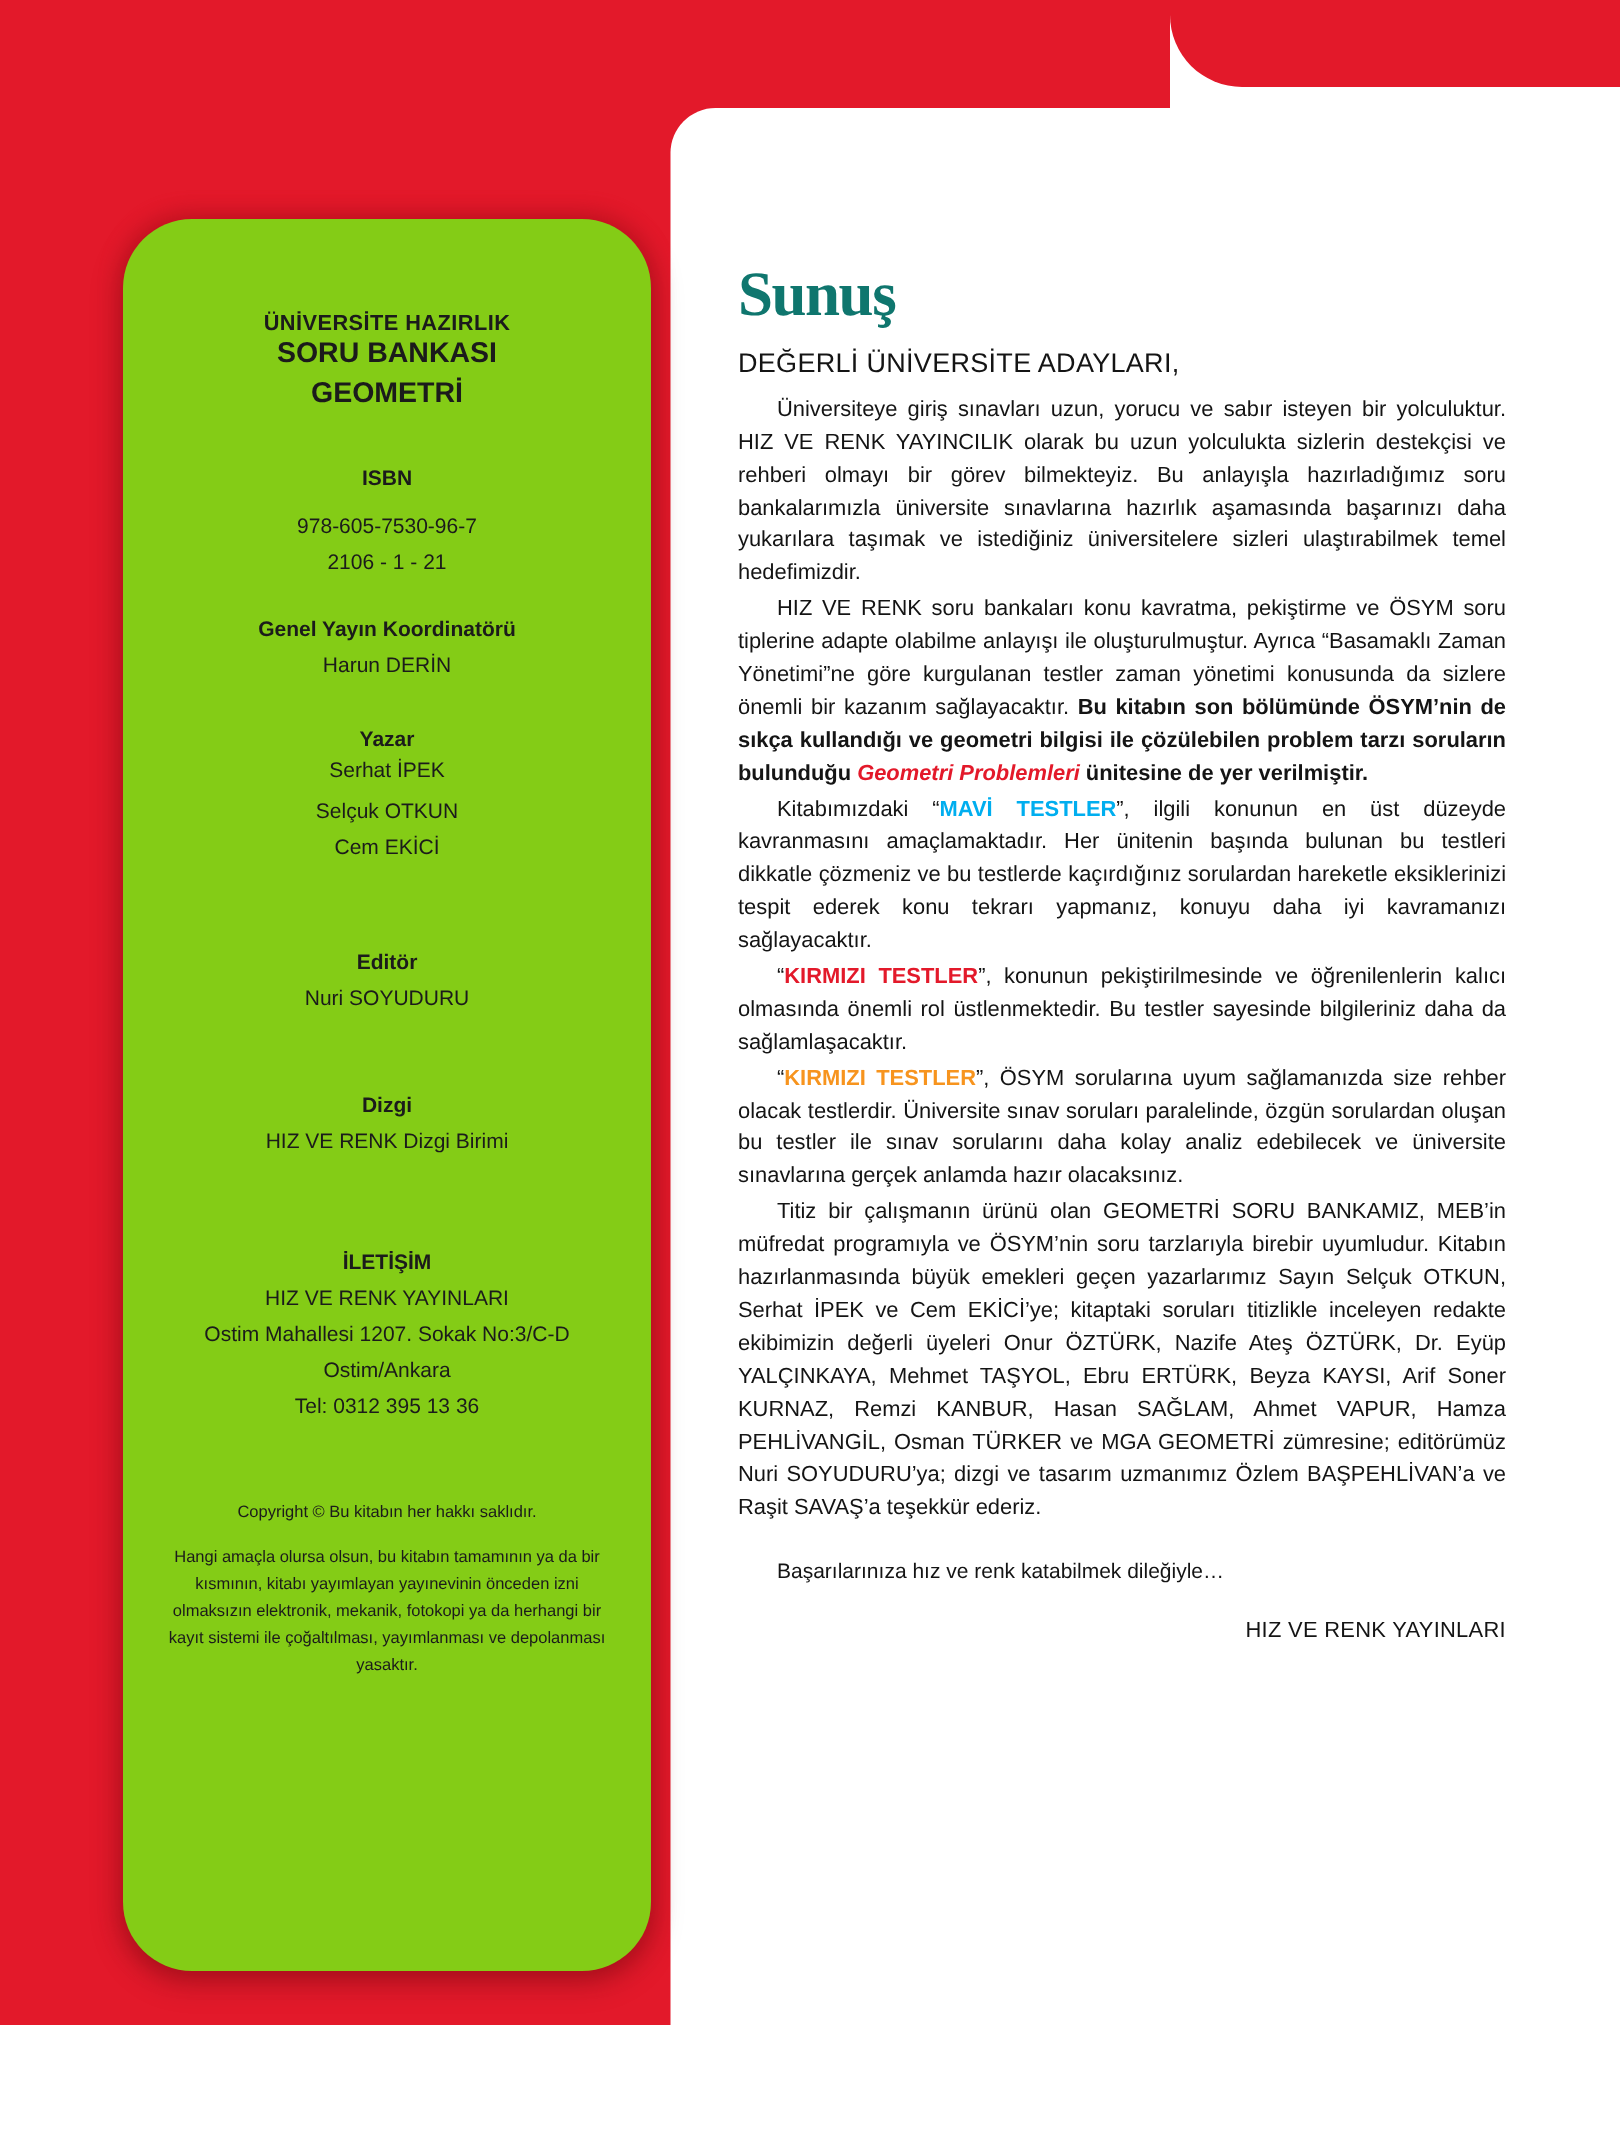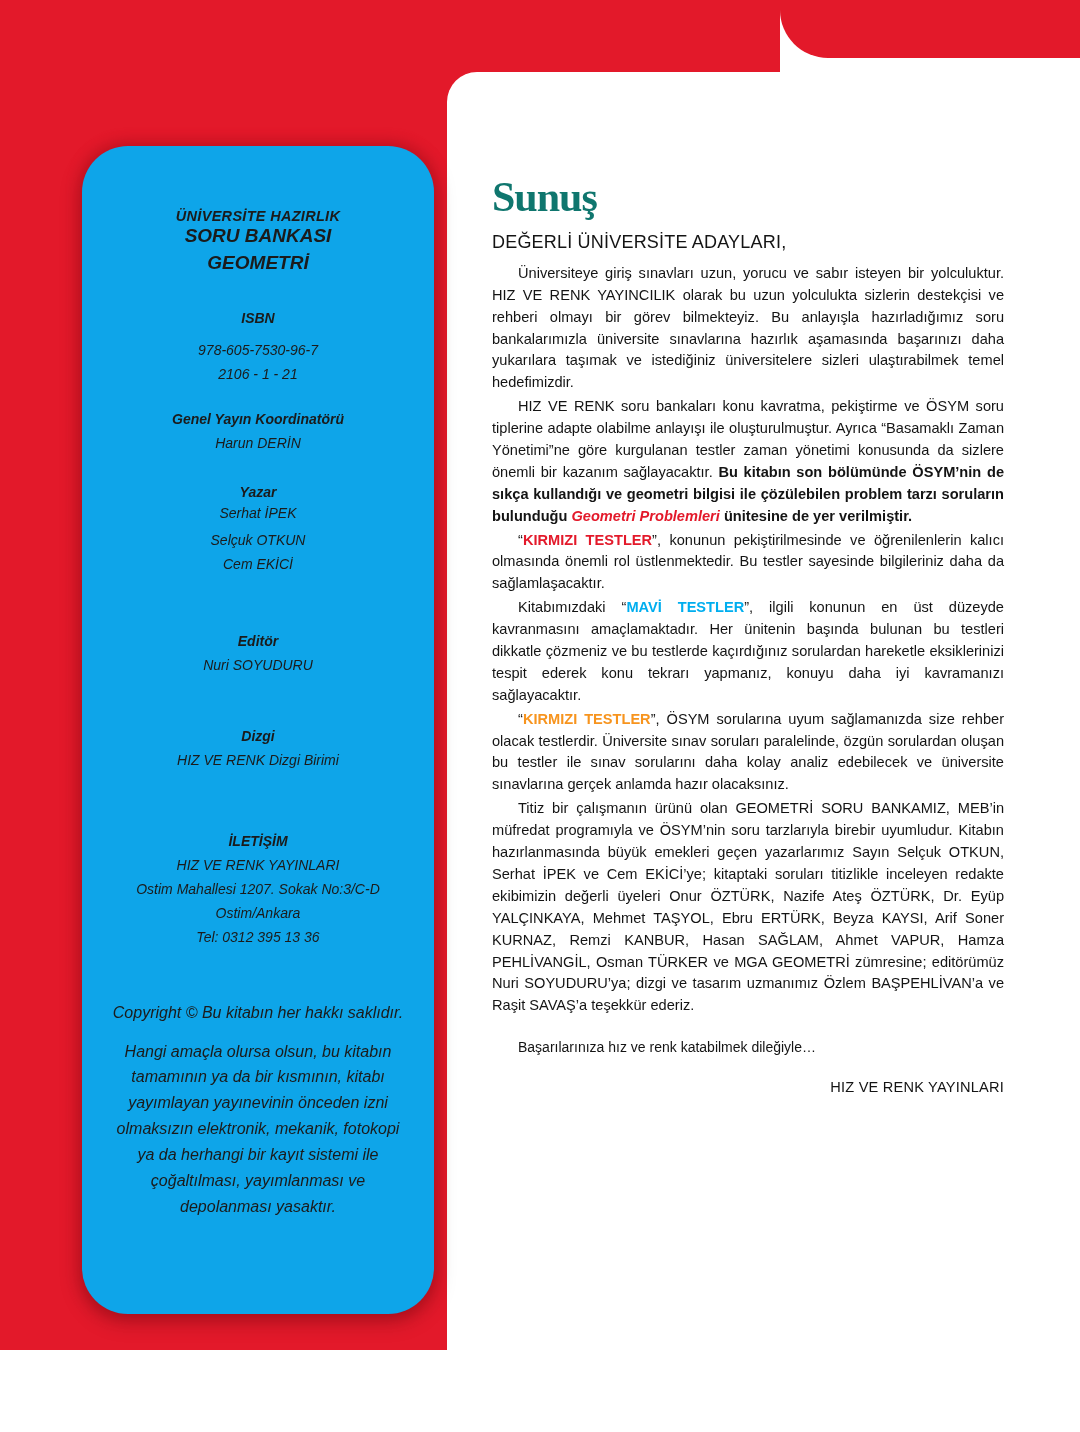--- a/index.html
+++ b/index.html
@@ -67,42 +67,41 @@
     background:#c9101f;
     border-radius:48px;
     filter:blur(6px);
     opacity:.55;
     z-index:3;
   }
   .imprint-card{
     position:absolute;
     left:82px;top:146px;
     width:352px;height:1168px;
-    background:#0ea5e9;
+    background:#84cc16;
     border-radius:46px;
     z-index:4;
     box-shadow:0 6px 22px rgba(0,0,0,.25);
-    font-style:italic;
   }
   .imprint-inner{
     position:absolute;
     left:0;top:0;width:352px;
     padding:62px 26px 0 26px;
     box-sizing:border-box;
     text-align:center;
     color:#1b1b1b;
   }
   .imprint-inner .t-small{font-size:14.5px;font-weight:bold;letter-spacing:.3px;}
   .imprint-inner .t-big{font-size:19px;font-weight:bold;line-height:1.28;margin-top:3px;}
   .lbl{font-size:14px;font-weight:bold;margin-top:26px;}
   .val{font-size:14px;margin-top:6px;line-height:1.5;text-align:center;}
   .val.tight{margin-top:3px;}
 
   .copy{
-    font-size:16px;
+    font-size:11px;
     line-height:1.62;
     margin-top:52px;
     color:#1b1b1b;
   }
   .copy .p2{margin-top:13px;display:block;}
 
   
   .content{
     position:absolute;
     left:492px;top:178px;
@@ -198,23 +197,23 @@
 </div>
 
 <div class="content">
   <div class="sunus-title">Sunuş</div>
   <div class="salutation">DEĞERLİ ÜNİVERSİTE ADAYLARI,</div>
 
   <p>Üniversiteye giriş sınavları uzun, yorucu ve sabır isteyen bir yolculuktur. HIZ VE RENK YAYINCILIK olarak bu uzun yolculukta sizlerin destekçisi ve rehberi olmayı bir görev bilmekteyiz. Bu anlayışla hazırladığımız soru bankalarımızla üniversite sınavlarına hazırlık aşamasında başarınızı daha yukarılara taşımak ve istediğiniz üniversitelere sizleri ulaştırabilmek temel hedefimizdir.</p>
 
   <p><span>HIZ VE RENK soru bankaları konu kavratma, pekiştirme ve ÖSYM soru tiplerine adapte olabilme anlayışı ile oluşturulmuştur. Ayrıca “Basamaklı Zaman Yönetimi”ne göre kurgulanan testler zaman yönetimi konusunda da sizlere önemli bir kazanım sağlayacaktır. </span><b class="bold">Bu kitabın son bölümünde ÖSYM’nin de sıkça kullandığı ve geometri bilgisi ile çözülebilen problem tarzı soruların bulunduğu </b><span class="red-ital">Geometri Problemleri</span><b class="bold"> ünitesine de yer verilmiştir.</b></p>
 
+  <p><span>Kitabımızdaki “</span><span class="c-mavi">MAVİ TESTLER</span><span>”, ilgili konunun en üst düzeyde kavranmasını amaçlamaktadır. Her ünitenin başında bulunan bu testleri dikkatle çözmeniz ve bu testlerde kaçırdığınız sorulardan hareketle eksiklerinizi tespit ederek konu tekrarı yapmanız, konuyu daha iyi kavramanızı sağlayacaktır.</span></p>
+
   <p><span>“</span><span class="c-kirmizi">KIRMIZI TESTLER</span><span>”, konunun pekiştirilmesinde ve öğrenilenlerin kalıcı olmasında önemli rol üstlenmektedir. Bu testler sayesinde bilgileriniz daha da sağlamlaşacaktır.</span></p>
-
-  <p><span>Kitabımızdaki “</span><span class="c-mavi">MAVİ TESTLER</span><span>”, ilgili konunun en üst düzeyde kavranmasını amaçlamaktadır. Her ünitenin başında bulunan bu testleri dikkatle çözmeniz ve bu testlerde kaçırdığınız sorulardan hareketle eksiklerinizi tespit ederek konu tekrarı yapmanız, konuyu daha iyi kavramanızı sağlayacaktır.</span></p>
 
   <p><span>“</span><span class="c-turuncu">KIRMIZI TESTLER</span><span>”, ÖSYM sorularına uyum sağlamanızda size rehber olacak testlerdir. Üniversite sınav soruları paralelinde, özgün sorulardan oluşan bu testler ile sınav sorularını daha kolay analiz edebilecek ve üniversite sınavlarına gerçek anlamda hazır olacaksınız.</span></p>
 
   <p>Titiz bir çalışmanın ürünü olan GEOMETRİ SORU BANKAMIZ, MEB’in müfredat programıyla ve ÖSYM’nin soru tarzlarıyla birebir uyumludur. Kitabın hazırlanmasında büyük emekleri geçen yazarlarımız Sayın Selçuk OTKUN, Serhat İPEK ve Cem EKİCİ’ye; kitaptaki soruları titizlikle inceleyen redakte ekibimizin değerli üyeleri Onur ÖZTÜRK, Nazife Ateş ÖZTÜRK, Dr. Eyüp YALÇINKAYA, Mehmet TAŞYOL, Ebru ERTÜRK, Beyza KAYSI, Arif Soner KURNAZ, Remzi KANBUR, Hasan SAĞLAM, Ahmet VAPUR, Hamza PEHLİVANGİL, Osman TÜRKER ve MGA GEOMETRİ zümresine; editörümüz Nuri SOYUDURU’ya; dizgi ve tasarım uzmanımız Özlem BAŞPEHLİVAN’a ve Raşit SAVAŞ’a teşekkür ederiz.</p>
 
   <div class="closing">Başarılarınıza hız ve renk katabilmek dileğiyle…</div>
   <div class="signature">HIZ VE RENK YAYINLARI</div>
 </div>
 
 </body></html>

